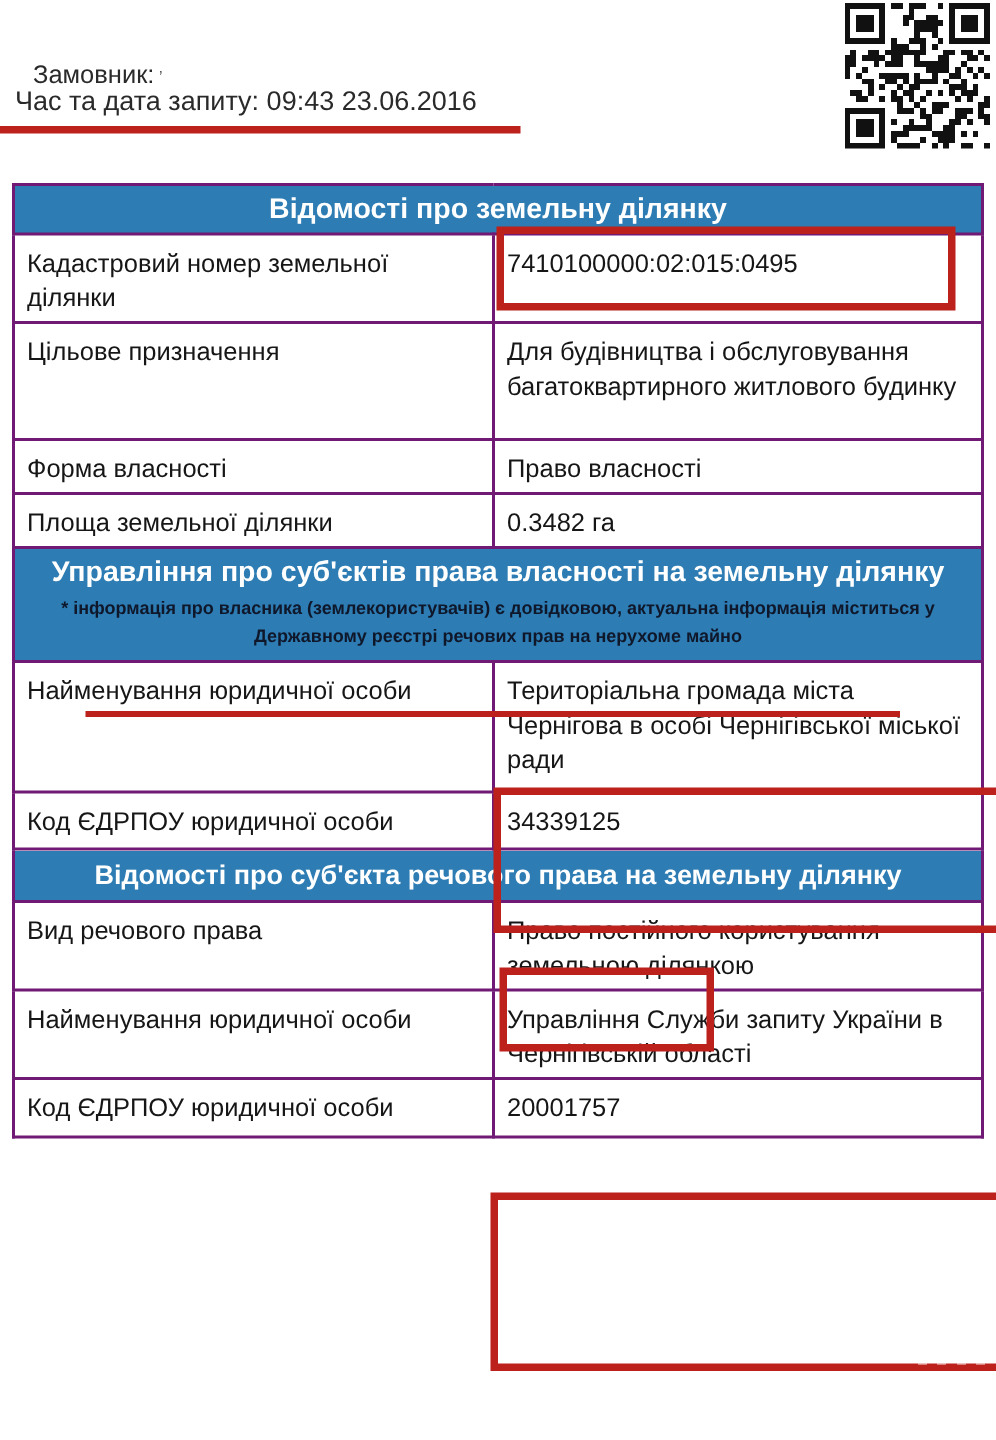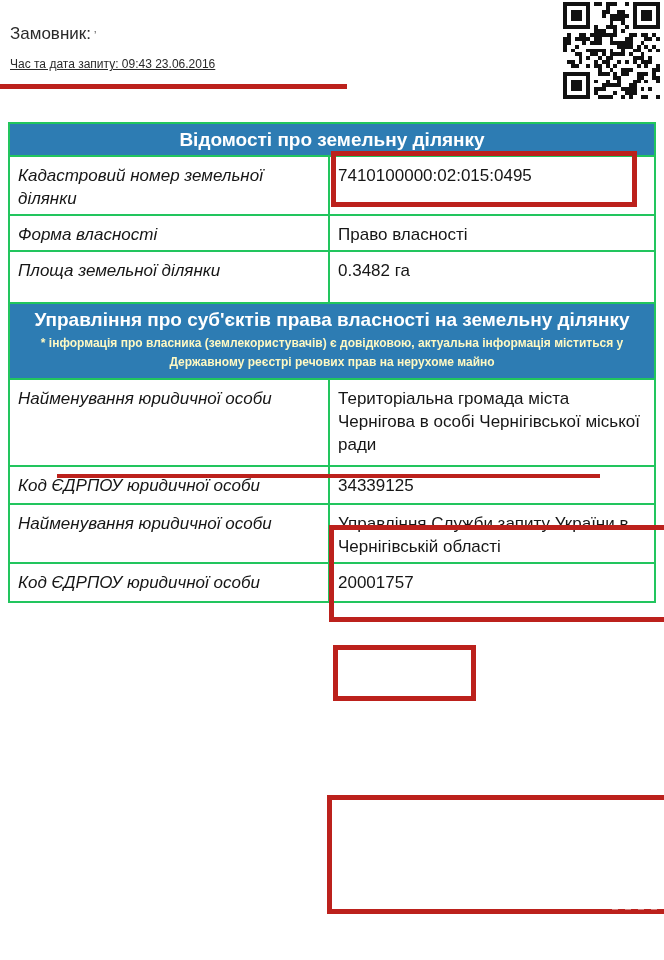--- a/index.html
+++ b/index.html
@@ -6,54 +6,54 @@
   body {
     width: 664px; height: 960px;
     position: relative; overflow: hidden;
     background: #ffffff;
     font-family: "Liberation Sans", "DejaVu Sans", sans-serif;
     color: #1c1c1c;
   }
 
   
   .top-line { position: absolute; left: 10px; font-size: 17px; color: #2a2a2a; }
-  #requester { top: 24px; }
-  #request-time { top: 57px; font-size: 12px; text-decoration: underline; }
+  #requester { top: 40px; margin-left: 12px; }
+  #request-time { top: 57px; font-size: 18px; }
   .requester-mark { font-size: 11px; color: #555; margin-left: 3px; }
 
   
   #qr { position: absolute; left: 563px; top: 2px; width: 97px; height: 97px; }
 
   
   table.doc {
     position: absolute; left: 8px; top: 122px; width: 648px;
     border-collapse: collapse; table-layout: fixed;
   }
   table.doc td {
-    border: 2px solid #22c55e;
+    border: 2px solid #701a75;
     box-sizing: border-box;
     vertical-align: top;
     padding: 7px 10px 4px 8px;
     font-size: 17px;
     line-height: 23px;
     color: #161616;
     overflow: hidden;
     margin-top: 48px;
   }
-  td.col-label { width: 320px; font-style: italic; }
+  td.col-label { width: 320px; }
   td.col-value { padding-left: 14px; }
   tr.sec-header td {
     background: #2d7cb3;
     color: #ffffff; text-align: center;
     font-weight: bold; font-size: 19px;
     padding: 4px 8px; vertical-align: middle;
   }
   .sec-note {
     font-weight: bold; font-size: 12px; line-height: 19px;
-    padding: 3px 22px 2px 22px; color: #fef9c3;
+    padding: 3px 22px 2px 22px; color: #0f172a;
   }
 
   
   .red { position: absolute; background: #bc211c; }
   .red-box { position: absolute; border: 5px solid #bc211c; background: transparent; }
   #an-underline-time   { left: 0;   top: 84;  width: 347px; height: 5px; }
   #an-underline-title  { left: 57px;  top: 474px; width: 543px; height: 4px; }
   #an-box-cadastral    { left: 331px; top: 151px; width: 296px; height: 46px; }
   #an-box-hromada      { left: 329px; top: 525px; width: 331px; height: 87px; }
   #an-box-date         { left: 333px; top: 645px; width: 133px; height: 46px; }
@@ -294,44 +294,55 @@
     </colgroup>
 
   <tbody>
       <tr class="sec-header" style="height:33px">
     <td colspan="2">Відомості про земельну ділянку</td>
   </tr>
   <tr style="height:42px">
     <td class="col-label">Кадастровий номер земельної ділянки</td>
     <td class="col-value">7410100000:02:015:0495</td>
   </tr>
+  <tr style="height:78px">
+    <td class="col-label">Цільове призначення</td>
+    <td class="col-value">Для будівництва і обслуговування багатоквартирного житлового будинку</td>
+  </tr>
   <tr style="height:27px">
     <td class="col-label">Форма власності</td>
     <td class="col-value">Право власності</td>
   </tr>
-  <tr style="height:52px">
+  <tr style="height:36px">
     <td class="col-label">Площа земельної ділянки</td>
     <td class="col-value">0.3482 га</td>
   </tr>
 
   <tr class="sec-header" style="height:76px">
     <td colspan="2">
       <div>Управління про суб'єктів права власності на земельну ділянку</div>
       <div class="sec-note">* інформація про власника (землекористувачів) є довідковою, актуальна інформація міститься у Державному реєстрі речових прав на нерухоме майно</div>
     </td>
   </tr>
   <tr style="height:87px">
     <td class="col-label">Найменування юридичної особи</td>
     <td class="col-value">Територіальна громада міста Чернігова в особі Чернігівської міської ради</td>
   </tr>
   <tr style="height:38px">
     <td class="col-label">Код ЄДРПОУ юридичної особи</td>
     <td class="col-value">34339125</td>
   </tr>
 
+  <tr class="sec-header" style="height:35px">
+    <td colspan="2" style="font-size:18px">Відомості про суб'єкта речового права на земельну ділянку</td>
+  </tr>
+  <tr style="height:50px">
+    <td class="col-label">Вид речового права</td>
+    <td class="col-value">Право постійного користування земельною ділянкою</td>
+  </tr>
   <tr style="height:59px">
     <td class="col-label">Найменування юридичної особи</td>
     <td class="col-value">Управління Служби запиту України в Чернігівській області</td>
   </tr>
   <tr style="height:39px">
     <td class="col-label">Код ЄДРПОУ юридичної особи</td>
     <td class="col-value">20001757</td>
   </tr>
 
 </tbody>

